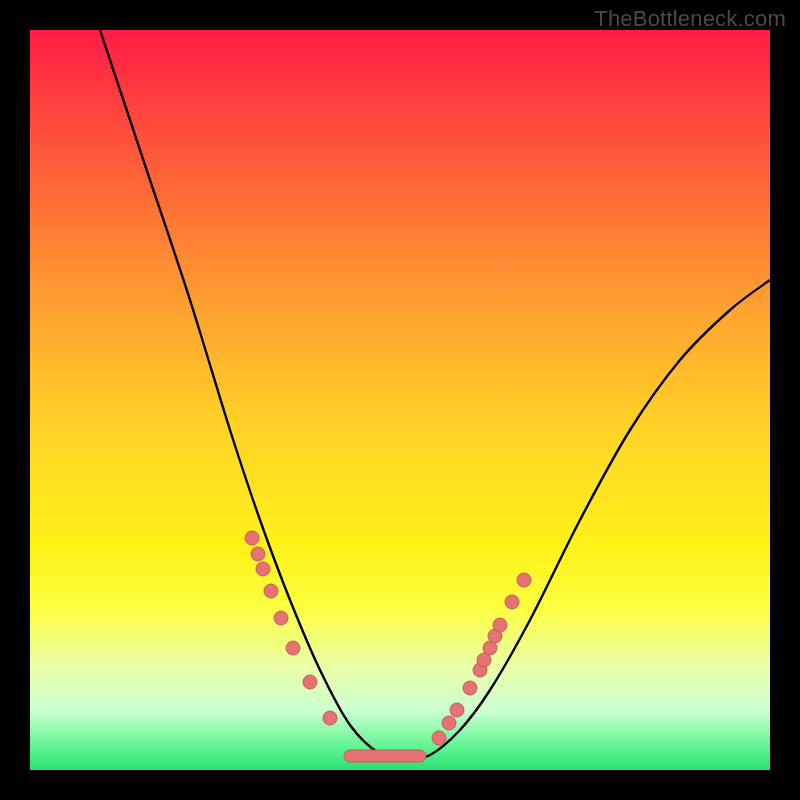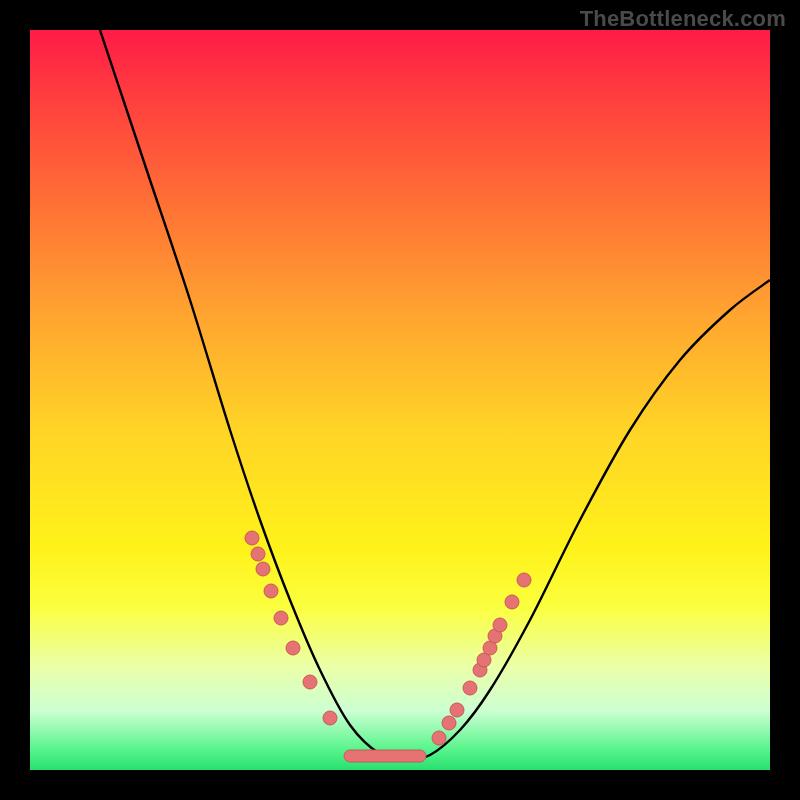--- a/index.html
+++ b/index.html
@@ -37,21 +37,21 @@
       #5cf58f 97%,
       #28e070 100%
     );
   }
   .watermark {
     position: absolute;
     top: 6px;
     right: 14px;
     color: #4a4a4a;
     font-size: 22px;
-    font-weight: 700;
+    font-weight: 400;
     letter-spacing: 0.2px;
     user-select: none;
   }
   svg.curve {
     position: absolute;
     left: 0;
     top: 0;
     width: 740px;
     height: 740px;
   }

